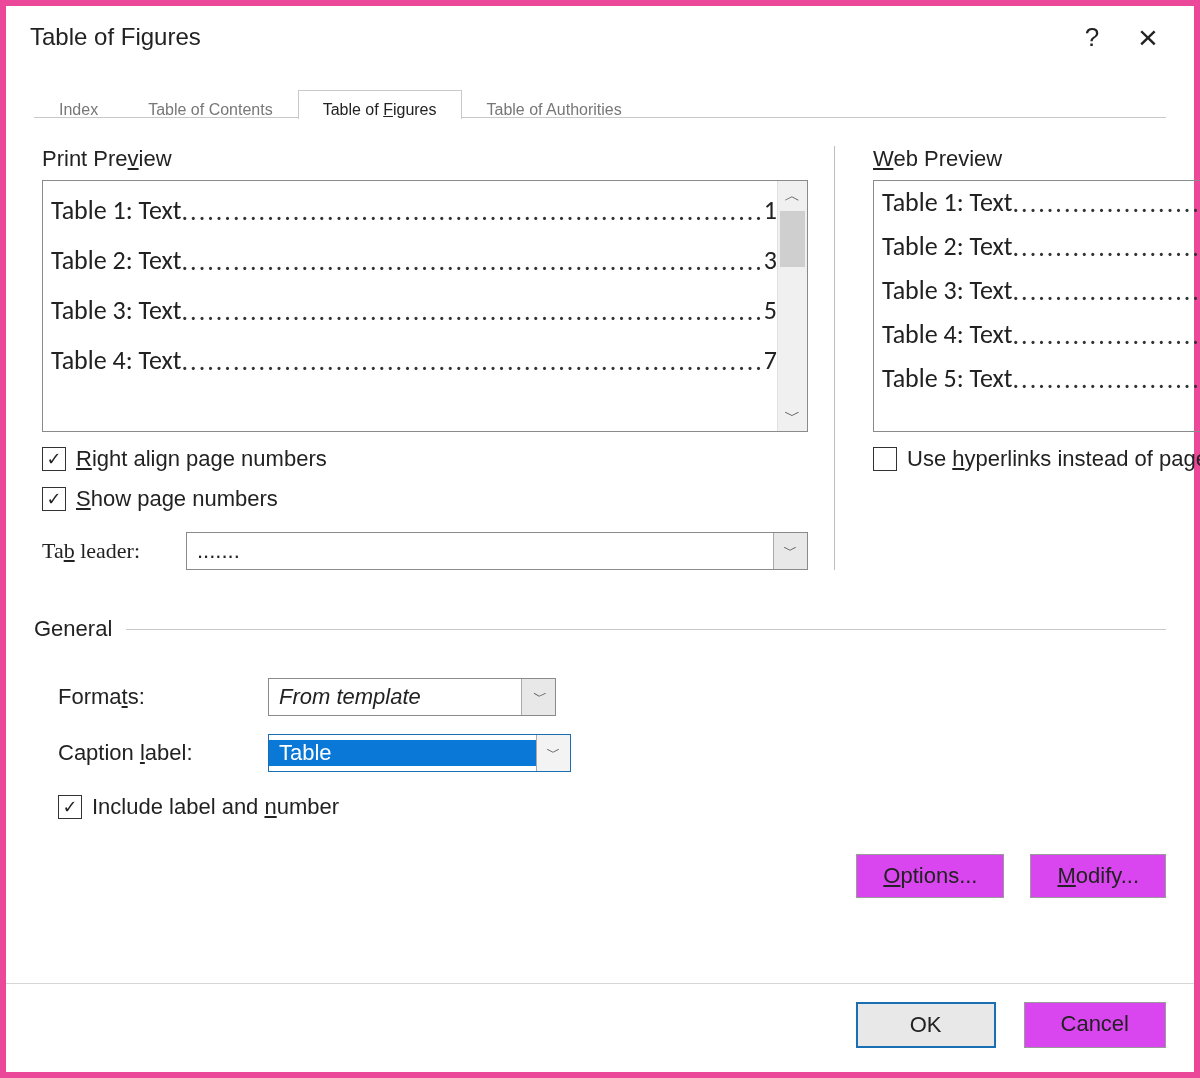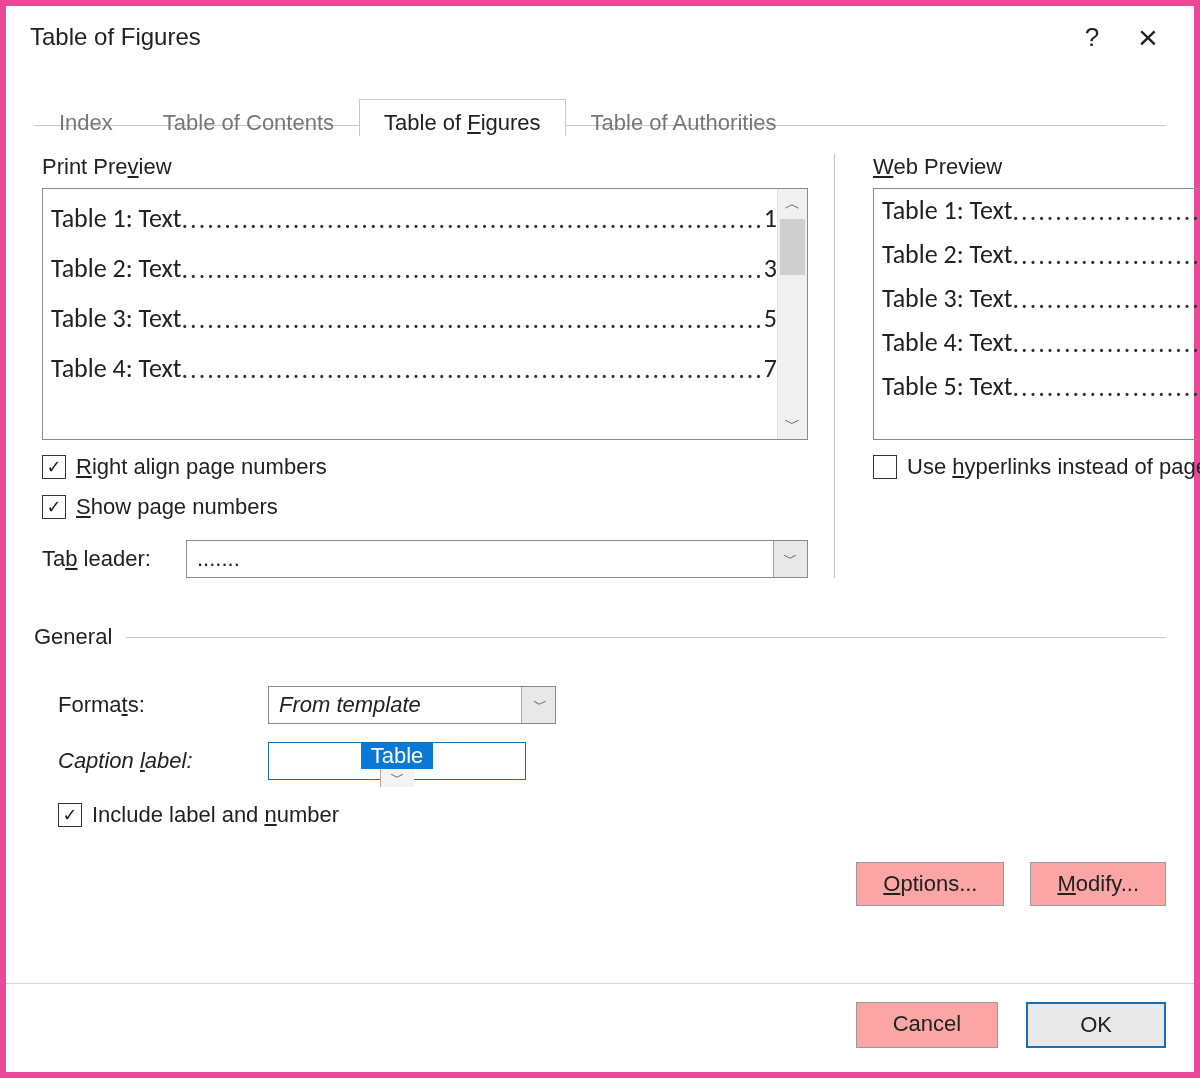--- a/index.html
+++ b/index.html
@@ -41,26 +41,26 @@
     display: flex;
     flex-direction: column;
   }
   .tabs {
     display: flex;
     border-bottom: 1px solid #c9c9c9;
     margin-top: 20px;
   }
   .tab {
     padding: 10px 24px 0 24px;
-    font-size: 22px;
+    font-size: 16px;
     color: #777;
     border: 1px solid transparent;
     border-bottom: none;
     position: relative;
-    top: 11px;
+    top: 2px;
     cursor: default;
   }
   .tab.active {
     color: #222;
     border-color: #c9c9c9;
     background: #fff;
   }
   .columns {
     display: flex;
     gap: 12px;
@@ -155,21 +155,21 @@
   }
   .general-sep .line { flex:1; border-top: 1px solid #c9c9c9; }
   .general-body { padding: 18px 0 0 24px; }
   .general-body .field-row { margin-top: 18px; gap: 40px; }
   .bottom-area {
     display: flex; justify-content: flex-end; gap: 26px;
     margin-top: 34px;
   }
   .btnbox {
     border: 1px solid #9a9a9a;
-    background: #fca5a5;
+    background: #d946ef;
     padding: 8px 26px; font-size: 22px;
   }
   .footer {
     border-top: 1px solid #d6d6d6;
     padding: 18px 28px 24px 28px;
     display: flex; justify-content: flex-end; gap: 28px;
   }
   .btnbox.primary { border: 2.6px solid #1a6fb3; background: #e8e8e8; }
   .under { text-decoration: underline; }
 </style>
@@ -236,21 +236,21 @@
         <div class="checkbox-row">
           <span class="chk checked"></span>
           <span><span class="under">R</span>ight align page numbers</span>
         </div>
         <div class="checkbox-row">
           <span class="chk checked"></span>
           <span><span class="under">S</span>how page numbers</span>
         </div>
 
         <div class="field-row">
-          <span style="width:130px;">Ta<span class="under">b</span> leader:</span>
+          <span style="width:130px;font-family:Liberation Serif, serif;">Ta<span class="under">b</span> leader:</span>
           <div class="select" style="flex:1;">
             <div class="value">.......</div>
             <div class="dd">﹀</div>
           </div>
         </div>
       </div>
 
       <div class="col col-right">
         <div class="section-label"><span class="under">W</span>eb Preview</div>
         <div class="preview-wrap">
@@ -297,37 +297,37 @@
     </div>
     <div class="general-body">
       <div class="field-row">
         <span style="width:170px;">Forma<span class="under">t</span>s:</span>
         <div class="select" style="width:288px;font-style:italic;">
           <div class="value">From template</div>
           <div class="dd">﹀</div>
         </div>
       </div>
       <div class="field-row">
-        <span style="width:170px;font-style:italic;">Caption <span class="under">l</span>abel:</span>
-        <div class="select highlight" style="width:258px;flex-direction:column;">
+        <span style="width:170px;">Caption <span class="under">l</span>abel:</span>
+        <div class="select highlight" style="width:303px;">
           <div class="value">Table</div>
           <div class="dd" style="background:#f3f3f3;">﹀</div>
         </div>
       </div>
       <div class="checkbox-row" style="margin-top:22px;">
         <span class="chk checked"></span>
         <span>Include label and <span class="under">n</span>umber</span>
       </div>
     </div>
 
     <div class="bottom-area">
       <div class="btnbox"><span class="under">O</span>ptions...</div>
       <div class="btnbox"><span class="under">M</span>odify...</div>
     </div>
 
   </div>
 
   <div class="footer">
+    <div class="btnbox primary" style="padding:8px 52px;"><span>OK</span></div>
     <div class="btnbox" style="padding:8px 36px;"><span>Cancel</span></div>
-    <div class="btnbox primary" style="padding:8px 52px;"><span>OK</span></div>
   </div>
 
 </div>
 
 </body></html>

